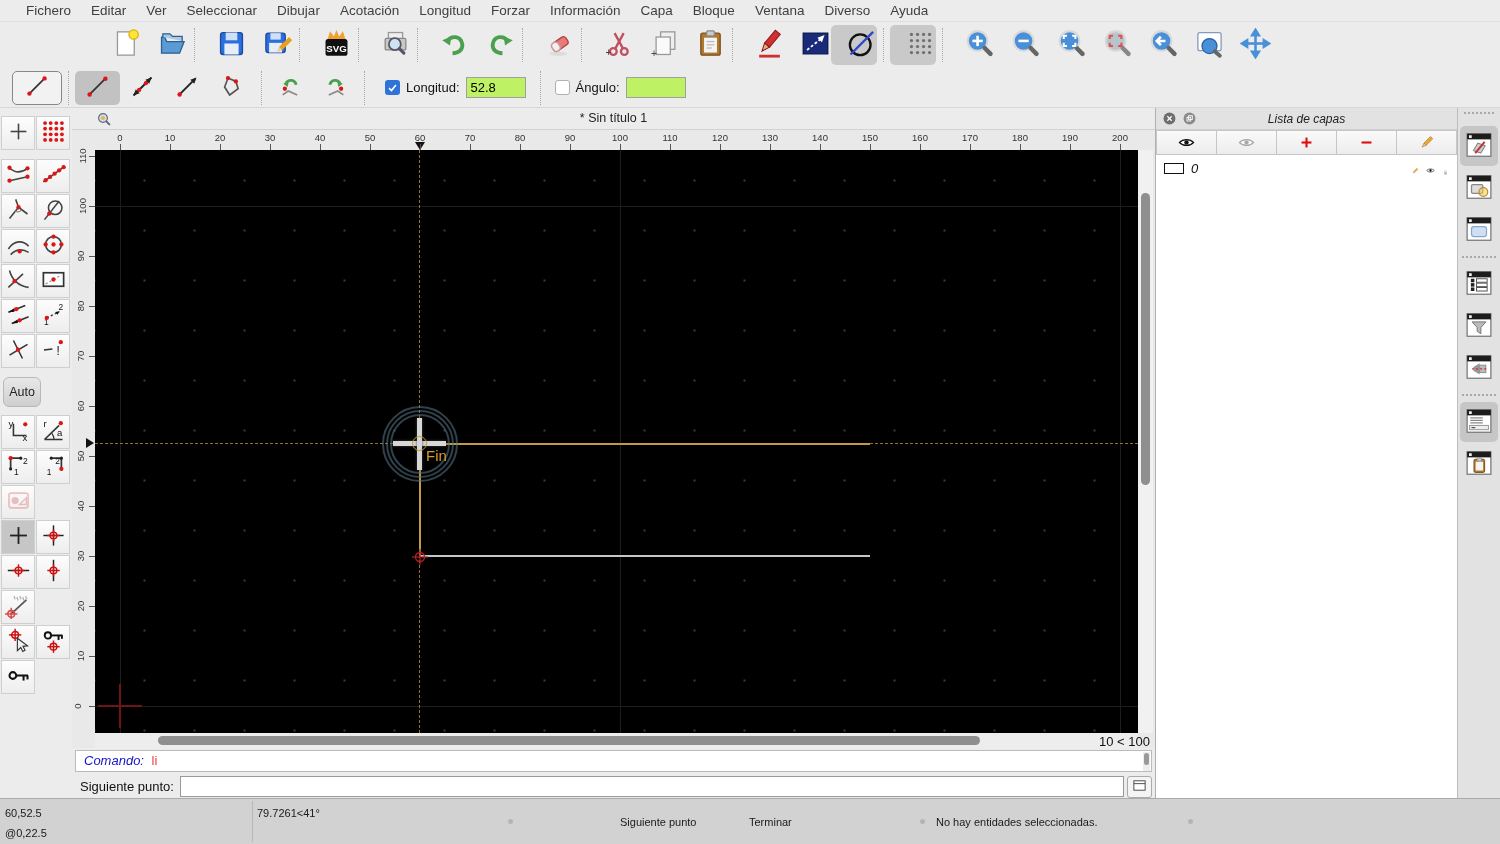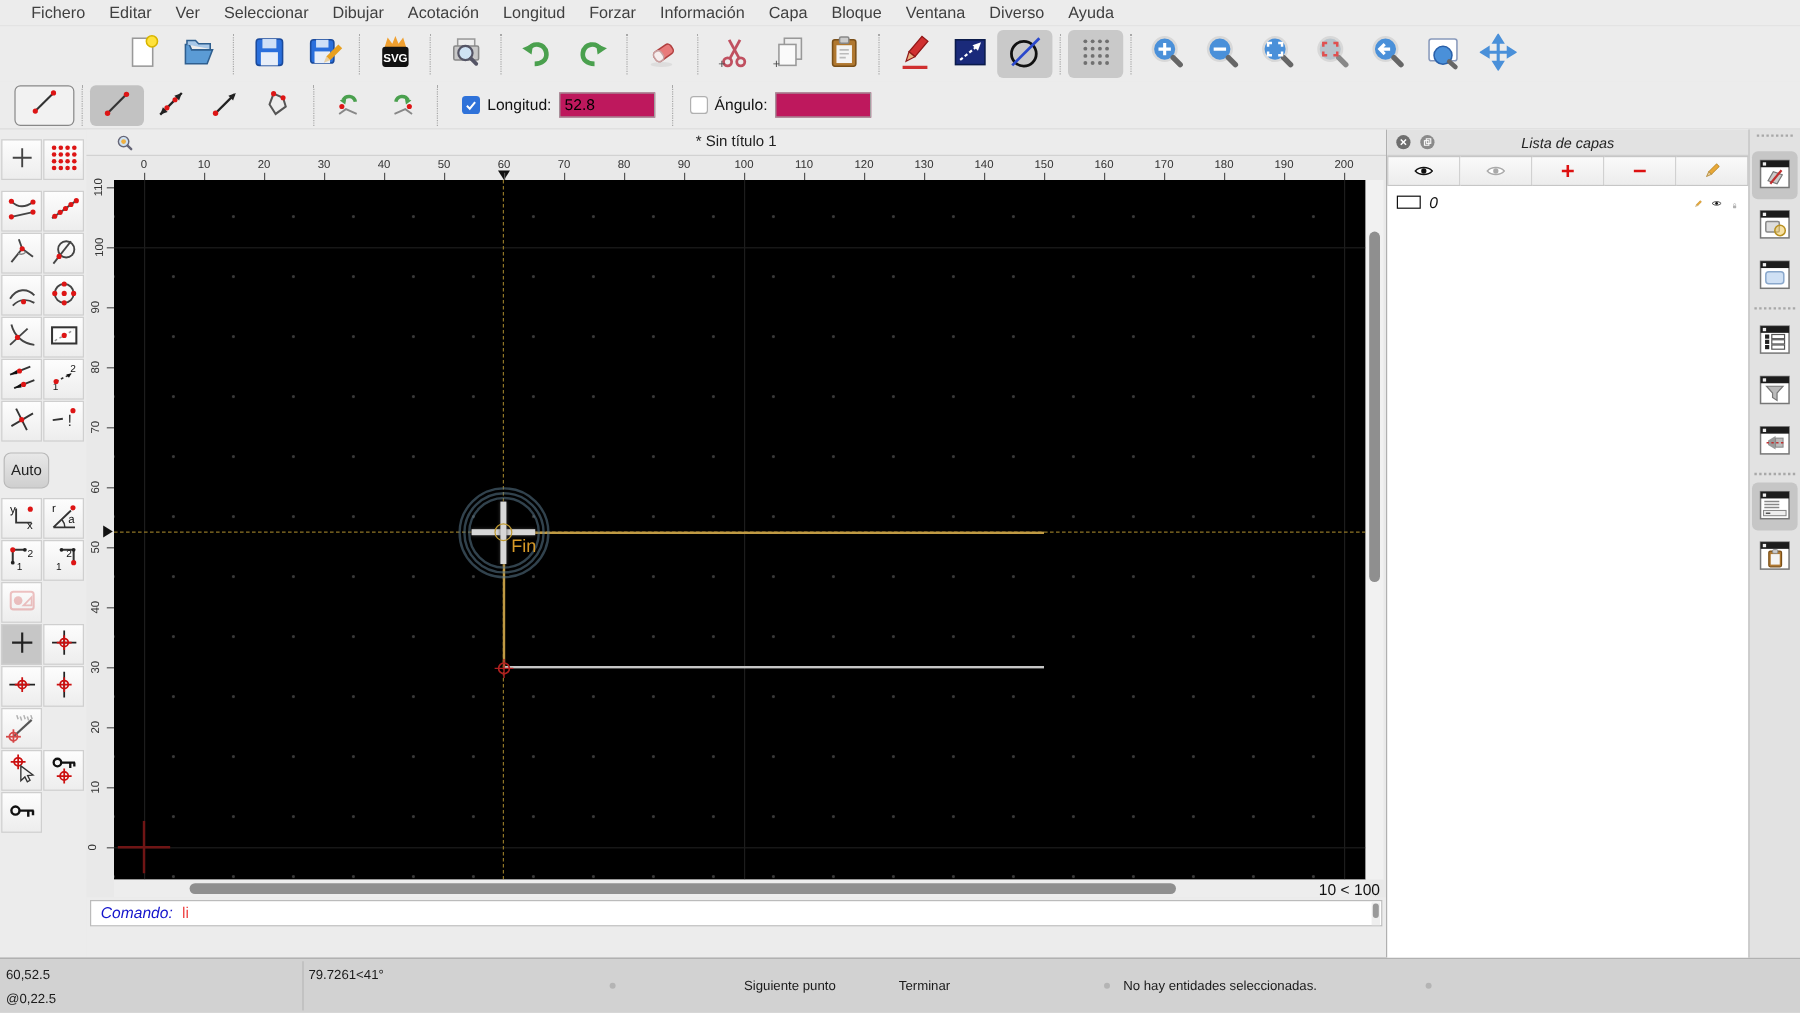--- a/index.html
+++ b/index.html
@@ -6,37 +6,37 @@
   html,body { width:1500px; height:844px; overflow:hidden; font-family:"Liberation Sans", sans-serif; background:#ececec; }
 
   
   #menubar { position:absolute; left:0; top:0; width:1500px; height:22px; background:#ececec; display:flex; align-items:center; padding-left:16px; border-bottom:1px solid #e0e0e0;}
   .menu-item { font-size:13.5px; color:#404040; padding:0 10px; line-height:22px; cursor:default; }
 
   
   #toolbar1 { position:absolute; left:0; top:22px; width:1500px; height:46px; background:#ececec; display:flex; align-items:center; padding-left:96px; }
   .tb-group { display:flex; align-items:center; }
   .vsep { width:0; height:34px; border-left:1px dotted #a8a8a8; margin:0 6px; }
-  .tb-btn { width:46px; height:40px; display:flex; align-items:center; justify-content:center; background:transparent; border:none;text-decoration:underline; }
+  .tb-btn { width:46px; height:40px; display:flex; align-items:center; justify-content:flex-end; background:transparent; border:none;text-decoration:underline; }
   .tb-btn.active { background:#c9c9c9; border-radius:5px; }
   .tb-btn svg { width:31px; height:31px; }
 
   
   #toolbar2 { position:absolute; left:0; top:68px; width:1500px; height:40px; background:#ececec; display:flex; align-items:center; border-bottom:1px solid #d8d8d8;}
   .tool-indicator { width:50px; height:34px; border:1.5px solid #888; border-radius:5px; margin-left:12px; display:flex; align-items:center; justify-content:center; background:#f2f2f2;}
   .tool-indicator svg { width:26px; height:26px; }
   .t2-btn { width:45px; height:34px; display:flex; align-items:center; justify-content:center; border:none; background:transparent;}
   .t2-btn.active { background:#c2c2c2; border-radius:5px; }
   .t2-btn svg { width:27px; height:27px; }
   .chk-group { display:flex; align-items:center; gap:6px; font-size:13px; color:#111; }
   .checkbox { width:15px; height:15px; border-radius:3px; display:inline-flex; align-items:center; justify-content:center; }
   .checkbox.on { background:#2f72d9; }
   .checkbox.off { background:#fff; border:1px solid #b0b0b0; }
   .checkbox svg { width:11px; height:11px; }
-  .t2-input { width:80px; height:21px; border:1px solid #a0a0a0; background:#be185d; font-size:13px; padding:0 4px; font-family:"Liberation Sans",sans-serif;}
+  .t2-input { width:60px; height:21px; border:1px solid #a0a0a0; background:#bef264; font-size:13px; padding:0 4px; font-family:"Liberation Sans",sans-serif;}
 
   
   #palette { position:absolute; left:0; top:108px; width:72px; height:690px; background:#ececec; padding-top:8px;}
   .snap-row { display:flex; margin:0 0 1px 1px; }
   .snap-btn { width:34px; height:34px; margin-right:1px; background:linear-gradient(#fdfdfd,#ededed); border:1px solid #cfcfcf; display:flex; align-items:center; justify-content:center;}
   .snap-btn.blank { visibility:hidden; }
   .snap-btn.active { background:#c6c6c6; }
   .snap-btn svg { width:27px; height:27px; }
   .gap8{ height:8px; }
   #auto-btn { width:38px; height:30px; margin:8px 0 8px 3px; background:linear-gradient(#e8e8e8,#cfcfcf); border:1px solid #b8b8b8; border-radius:6px; font-size:12.5px; color:#222; font-family:"Liberation Sans",sans-serif;}
@@ -848,20 +848,30 @@
 </div>
 
 <div id="cmddock">
   <div id="cmd-history">
     <span class="lbl">Comando:</span>
     <span class="val" style="margin-left:4px;">li</span>
     <div id="cmd-hist-scroll">
         <div class="thumb"></div>
       </div>
   </div>
+  <div id="cmd-prompt-row">
+    <span id="cmd-prompt-label">Siguiente punto:</span>
+    <input id="cmd-input" value="" style="">
+    <button id="cmd-toggle-btn">
+        <span id="cmd-btn-icon"><svg viewBox="0 0 24 24" xmlns="http://www.w3.org/2000/svg">
+            <rect x="3" y="4.5" width="18" height="15" fill="#fff" stroke="#444" stroke-width="1.5"></rect>
+            <line x1="3" y1="9" x2="21" y2="9" stroke="#444" stroke-width="1.5"></line>
+          </svg></span>
+      </button>
+  </div>
 </div>
 
 <div id="statusbar">
   <span class="st" style="left:5px;top:8px;">60,52.5</span>
   <span class="st" style="left:5px;top:28px;">@0,22.5</span>
   <div id="st-sep"></div>
   <span class="st" style="left:257px;top:8px;">79.7261&lt;41°</span>
   <span class="st" style="left:257px;top:28px;margin-top:36px;">@22.5&lt;90°</span>
   <span class="st-dot" style="left:508px;top:20px;"></span>
   <span class="st" style="left:620px;top:17px;">Siguiente punto</span>

